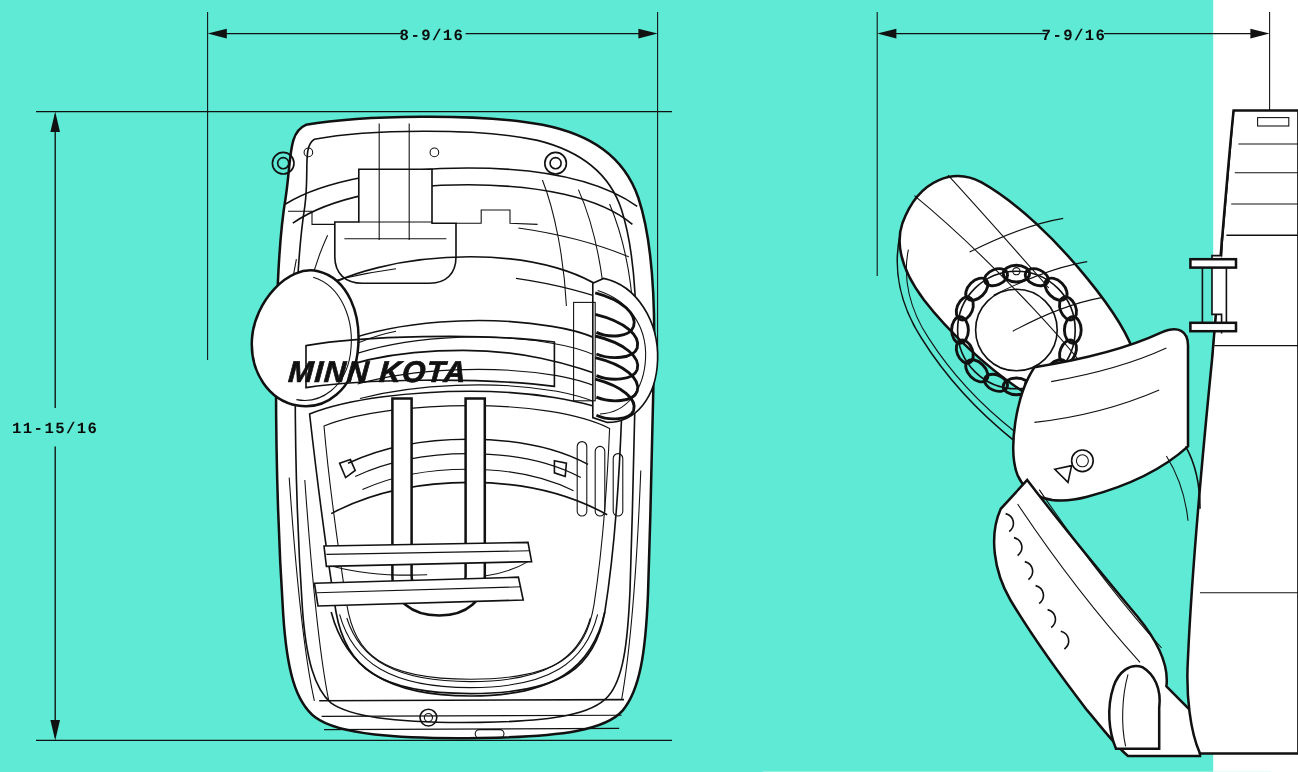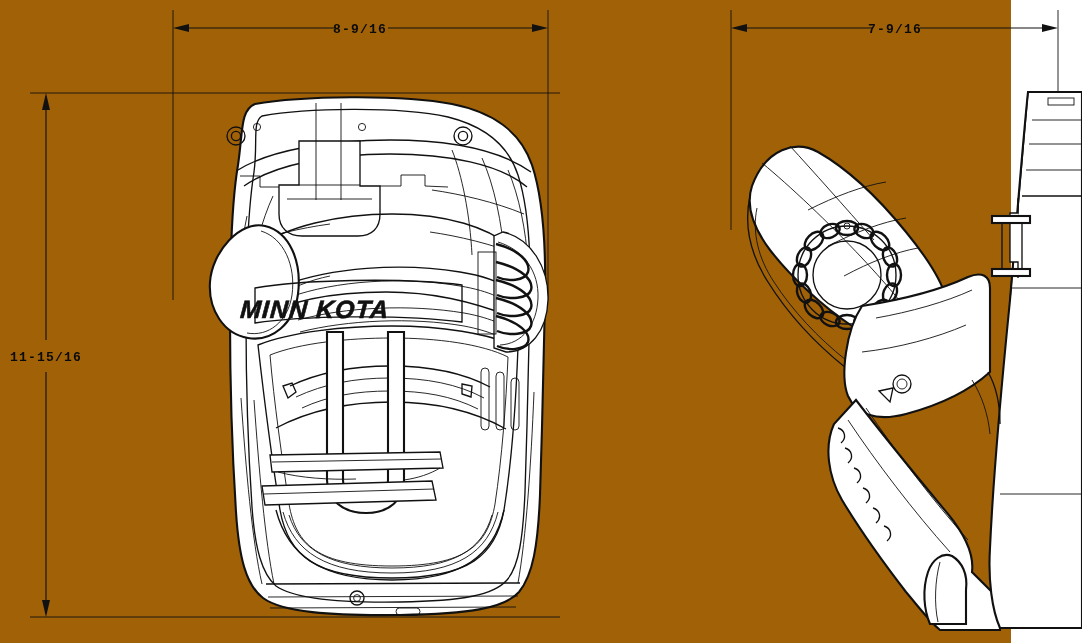--- a/index.html
+++ b/index.html
@@ -13,21 +13,21 @@
     height: 643px;
     overflow: hidden;
     font-family: "Liberation Sans", sans-serif;
     position: relative;
   }
   #sheet {
     position: absolute;
     left: 0; top: 0;
     width: 1011px;
     height: 643px;
-    background: #a16207;
+    background: #5eead4;
   }
   svg#drawing {
     display: block;
     width: 1082px;
     height: 643px;
   }
   .dimtext {
     font-family: "Liberation Mono", monospace;
     font-size: 13px;
     font-weight: 700;

